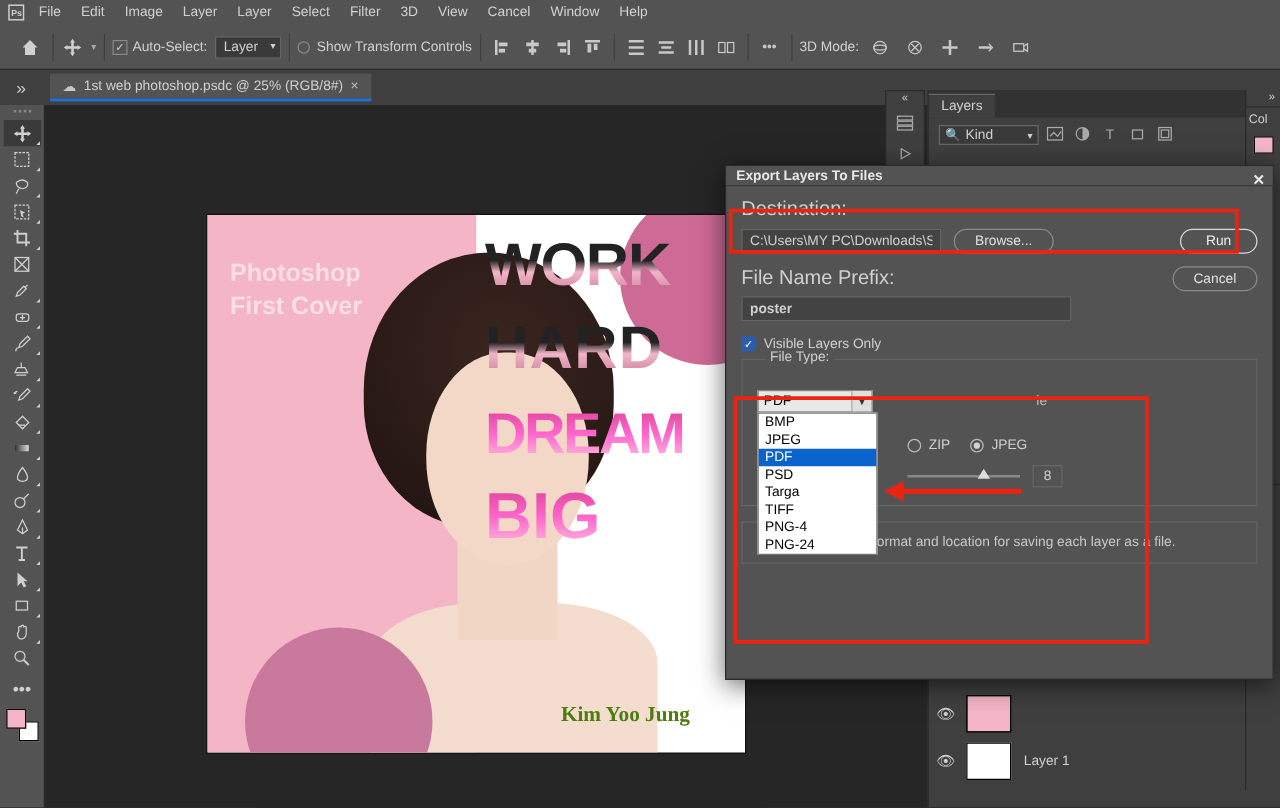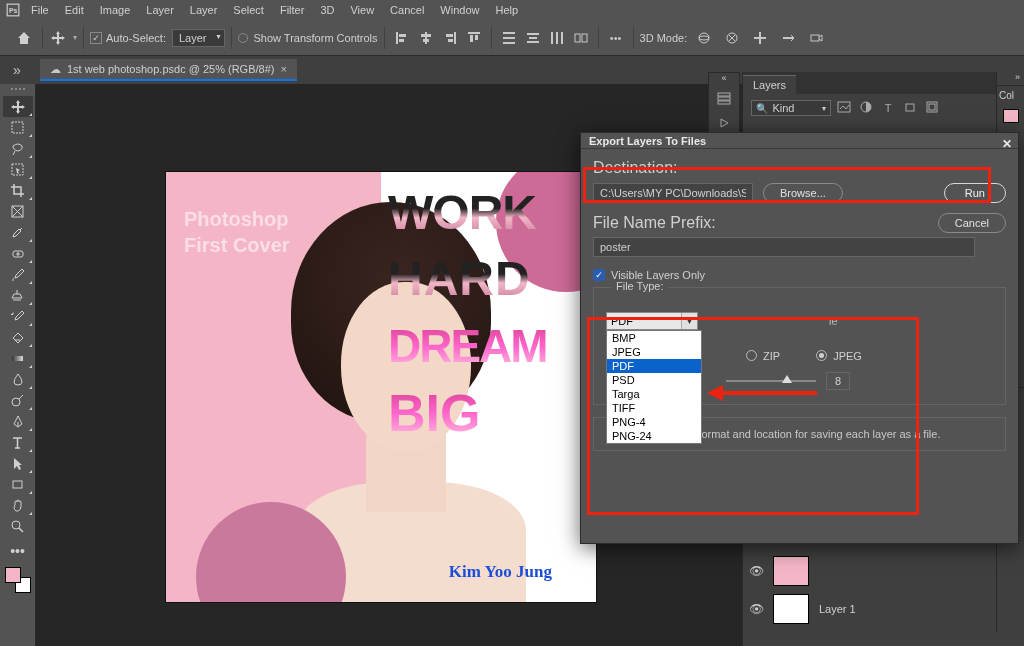--- a/index.html
+++ b/index.html
@@ -43,21 +43,21 @@
 .canvas .skin { position: absolute; left:175px; top:110px; width:130px; height:170px; background:#f3d8c8; border-radius:48% 48% 50% 50%; }
 .canvas .neck{position:absolute;left:200px;top:260px;width:80px;height:80px;background:#f2d6c5;}
 .canvas .shoulder{position:absolute;left:130px;top:310px;width:230px;height:120px;background:#f4ddcf;border-radius:40% 40% 0 0;}
 .canvas .bigtext { position: absolute; right: 8px; top: 18px; width: 200px; font-family: Georgia, "Times New Roman", serif; font-weight: 900;  }
 .bigtext .w1{font-size:48px;line-height:0.95;letter-spacing:-1px;text-decoration:underline;}
 .bigtext .bw{ background: linear-gradient(180deg,#222 0%, #222 40%, #f2b6c8 60%, #c97f9c 100%); -webkit-background-clip:text;background-clip:text;color:transparent;}
 .bigtext .h1{font-size:48px;line-height:0.95;margin-top:20px;letter-spacing:1px;}
 .bigtext .d1{font-size:46px;line-height:0.95;margin-top:24px;letter-spacing:-2px;}
 .bigtext .b1{font-size:52px;line-height:0.95;margin-top:20px;}
 .bigtext .pk{background:linear-gradient(180deg,#d49 0%, #f6c 50%, #fbd 100%);-webkit-background-clip:text;background-clip:text;color:transparent;}
-.canvas .credit{position:absolute;right:44px;bottom:20px;color:#1d4ed8;font-family:Georgia,serif;font-weight:bold;font-size:17px;}
+.canvas .credit{position:absolute;right:44px;bottom:20px;color:#4d7c0f;font-family:Georgia,serif;font-weight:bold;font-size:17px;}
 
 
 .ltbar { position: absolute; left: 0; top: 84px; width: 36px; bottom: 0; background: #535353; border-right: 1px solid #2a2a2a; display: flex; flex-direction: column; align-items: center; padding-top: 4px; gap:0; }
 .ltbar .handle { width: 30px; height: 6px; display: flex; justify-content: center; gap:2px; margin-bottom:2px;}
 .ltbar .handle span{width:2px;height:2px;background:#888;}
 .tool { width: 30px; height: 21px; display: flex; align-items: center; justify-content: center; font-size: 14px; position: relative; color:#d0d0d0;}
 .tool.active { background: #3a3a3a; }
 .tool .corner { position: absolute; right: 1px; bottom: 1px; width: 0; height: 0; border-right: 3px solid #d0d0d0; border-top: 3px solid transparent; }
 .tool-sep{height:3px;}
 .swatches { margin-top: 6px; width: 26px; height: 26px; position: relative; }
@@ -94,21 +94,21 @@
 .chkrow { display: flex; align-items: center; gap: 6px; margin-top: 12px; }
 .chkbox { width: 12px; height: 12px; background: #2a5db0; display: inline-flex; align-items: center; justify-content: center; color: #fff; font-size: 9px; border-radius:2px;}
 .ft-group { border: 1px solid #646464; margin-top: 6px; padding: 24px 12px 14px; position: relative; }
 .ft-title { position: absolute; top: -8px; left: 18px; background: #535353; padding: 0 4px; font-size: 11px; }
 .select { display: inline-flex; align-items: center; background: #e8e8e8; color: #000; width: 92px; height: 18px; padding: 0 4px; border: 1px solid #888; position: relative; font-size:11px;}
 .select .caret { position: absolute; right: 0; top: 0; bottom: 0; width: 16px; background:#e0e0e0;display:flex;align-items:center;justify-content:center;border-left:1px solid #aaa;color:#333;font-size:8px;}
 .list-pop { position: absolute; left: 0; top: 18px; width: 96px; background: #fff; color: #000; border: 1px solid #767676; z-index: 50; }
 .list-pop .li { padding: 1px 5px; font-size: 11px; }
 .list-pop .li.sel { background: #0a62cc; color: #fff; }
 .enc-row { display: flex; align-items: center; gap: 16px; margin-top:20px; margin-left:120px;}
-.radio { display: inline-flex; align-items: flex-start; gap: 6px; margin-left: 20px; }
+.radio { display: inline-flex; align-items: flex-end; gap: 6px; }
 .rcircle { width: 11px; height: 11px; border-radius: 50%; border: 1px solid #bbb; display: inline-flex; align-items: center; justify-content: center; }
 .rcircle .dot { width: 5px; height: 5px; border-radius: 50%; background: #d0d0d0; }
 .slider-row { margin-top: 10px; margin-left:120px; display: flex; align-items: center; gap: 10px; }
 .slider-track { width: 90px; height:2px; background:#888; position:relative;}
 .slider-thumb { position:absolute; left:56px; top:-5px; width:0;height:0;border-left:5px solid transparent;border-right:5px solid transparent;border-bottom:8px solid #ddd;}
 .qval { border:1px solid #666; padding:2px 8px; color:#d0d0d0;}
 .note-box { border: 1px solid #646464; margin-top: 12px; padding: 10px 12px; color:#c8c8c8; font-size:11px;}
 .prof-chk{margin-left:128px; margin-top:-16px; font-size:11px; color:#bbb;}
 
 
@@ -541,21 +541,21 @@
       <span class="btn-ov">Browse...</span>
       <span style="flex:1"></span>
       <span class="btn-pill">Run</span>
     </div>
 
     <div style="display:flex;align-items:center;">
       <div class="lbl">File Name Prefix:</div>
       <span style="flex:1"></span>
       <span class="btn-ov" style="margin-top:10px;">Cancel</span>
     </div>
-    <input class="txtin" style="width: 382px; margin-top: 4px;" value="poster">
+    <input class="txtin" style="width: 264px; margin-top: 4px; font-weight: bold;" value="poster">
 
     <div class="chkrow">
       <span class="chkbox">✓</span>
       <span>Visible Layers Only</span>
     </div>
 
     <div class="ft-group">
       <span class="ft-title">File Type:</span>
       <div style="position:relative;display:inline-block;">
         <div class="select">

